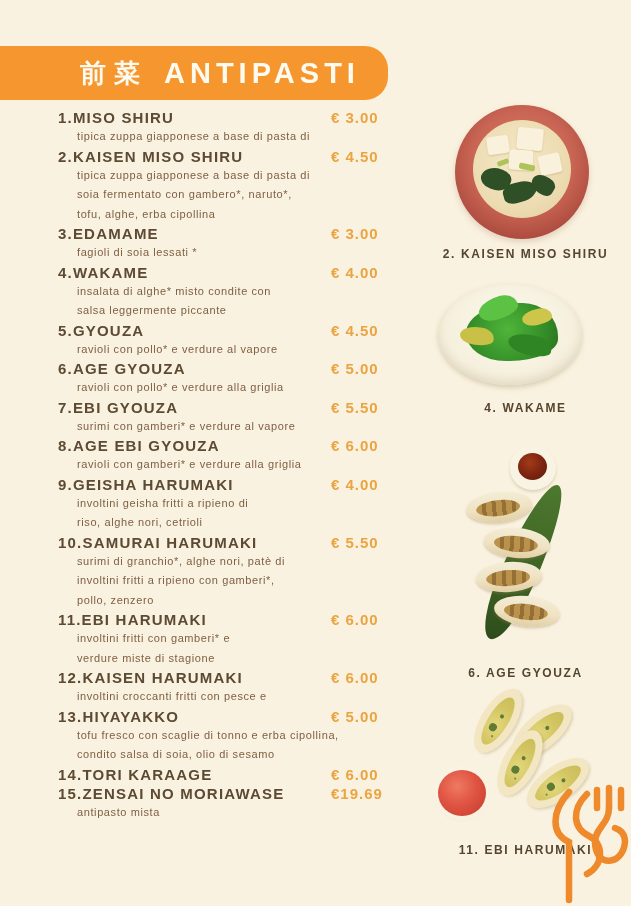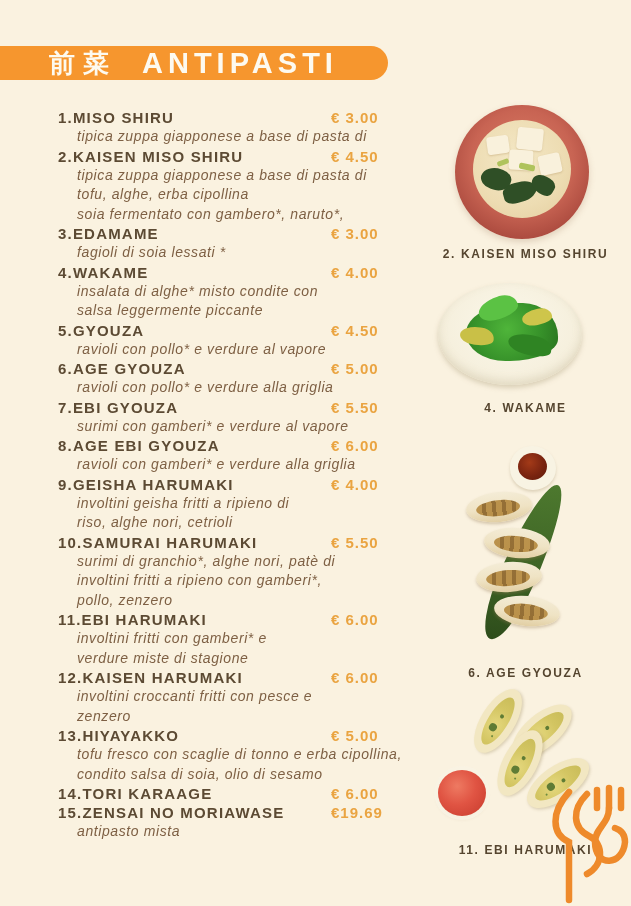--- a/index.html
+++ b/index.html
@@ -3,49 +3,49 @@
 <meta charset="utf-8">
 <style>
   html,body{margin:0;padding:0;}
   body{
     width:631px;height:906px;position:relative;overflow:hidden;
     background:#FAF2E0;
     font-family:"Liberation Sans", sans-serif;
   }
   
   .banner{
-    position:absolute;left:0;top:46px;width:388px;height:34px;
+    position:absolute;left:0;top:46px;width:388px;height:54px;
     background:#F6962E;border-radius:0 23px 23px 0;
-    display:flex;align-items:center;padding-left:49px;box-sizing:border-box;
+    display:flex;align-items:center;padding-left:80px;box-sizing:border-box;
   }
   .banner .kanji{
     color:#FDFAF0;font-size:26px;font-weight:700;letter-spacing:8px;line-height:1;
   }
   .banner .title{
-    color:#FDFAF0;font-size:29px;font-weight:700;letter-spacing:5px;line-height:1;margin-left:25px;
+    color:#FDFAF0;font-size:29px;font-weight:700;letter-spacing:5px;line-height:1;margin-left:16px;
   }
   
   .menu{
     position:absolute;left:58px;top:108px;width:331px;
   }
   .menu-item{margin:0;}
   .item-head{
     display:flex;justify-content:space-between;align-items:baseline;line-height:19px;
   }
   .item-label{
     color:#5C4A33;font-size:15px;font-weight:700;letter-spacing:1.2px;white-space:nowrap;
   }
   .item-price{
     color:#EAA441;font-size:15px;font-weight:700;letter-spacing:1px;
     width:58px;text-align:left;white-space:nowrap;flex:none;
   }
   .item-desc{padding-left:19px;}
   .desc-line{
-    color:#7E6044;font-size:14px;font-weight:400;letter-spacing:0.6px;
-    line-height:19.5px;white-space:nowrap;font-style:italic;
+    color:#7E6044;font-size:11px;font-weight:400;letter-spacing:0.6px;
+    line-height:19.5px;white-space:nowrap;
   }
   
   .caption{
     position:absolute;left:420px;width:211px;text-align:center;
     color:#55452F;font-size:12px;font-weight:700;letter-spacing:1.6px;white-space:nowrap;
   }
   
   .photo-miso{position:absolute;left:455px;top:105px;width:134px;height:134px;}
   .bowl{
     position:absolute;inset:0;border-radius:50%;
@@ -135,22 +135,22 @@
       </div>
   </div>
 
   <div class="menu-item">
     <div class="item-head">
       <span class="item-label">2.KAISEN MISO SHIRU</span>
       <span class="item-price">€ 4.50</span>
     </div>
     <div class="item-desc">
         <div class="desc-line">tipica zuppa giapponese a base di pasta di</div>
+        <div class="desc-line">soia fermentato con gambero*, naruto*,</div>
         <div class="desc-line">tofu, alghe, erba cipollina</div>
-        <div class="desc-line">soia fermentato con gambero*, naruto*,</div>
       </div>
   </div>
 
   <div class="menu-item">
     <div class="item-head">
       <span class="item-label">3.EDAMAME</span>
       <span class="item-price">€ 3.00</span>
     </div>
     <div class="item-desc">
         <div class="desc-line">fagioli di soia lessati *</div>
@@ -242,21 +242,20 @@
       </div>
   </div>
 
   <div class="menu-item">
     <div class="item-head">
       <span class="item-label">12.KAISEN HARUMAKI</span>
       <span class="item-price">€ 6.00</span>
     </div>
     <div class="item-desc">
         <div class="desc-line">involtini croccanti fritti con pesce e</div>
-        <div class="desc-line">zenzero</div>
       </div>
   </div>
 
   <div class="menu-item">
     <div class="item-head">
       <span class="item-label">13.HIYAYAKKO</span>
       <span class="item-price">€ 5.00</span>
     </div>
     <div class="item-desc">
         <div class="desc-line">tofu fresco con scaglie di tonno e erba cipollina,</div>

